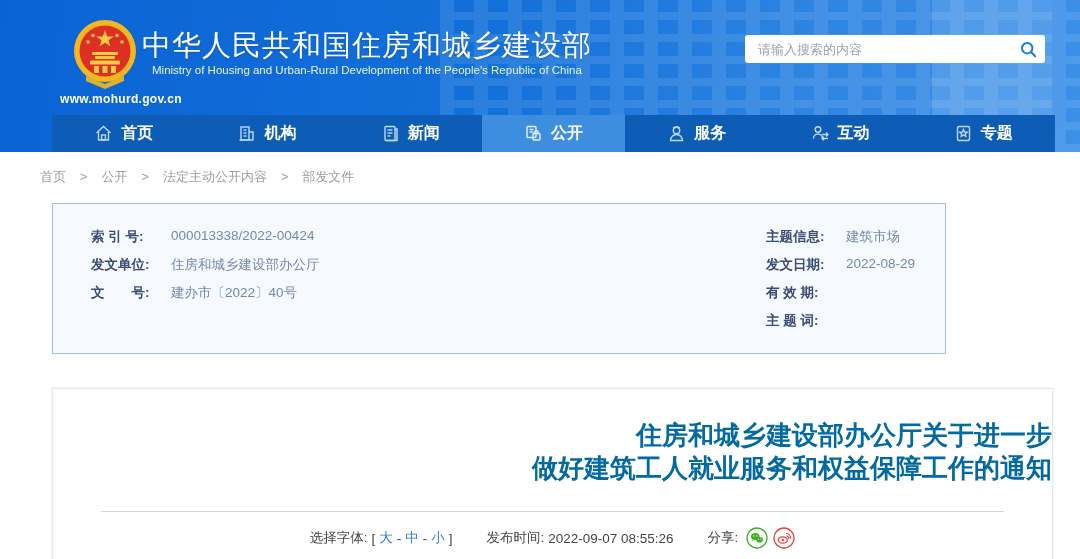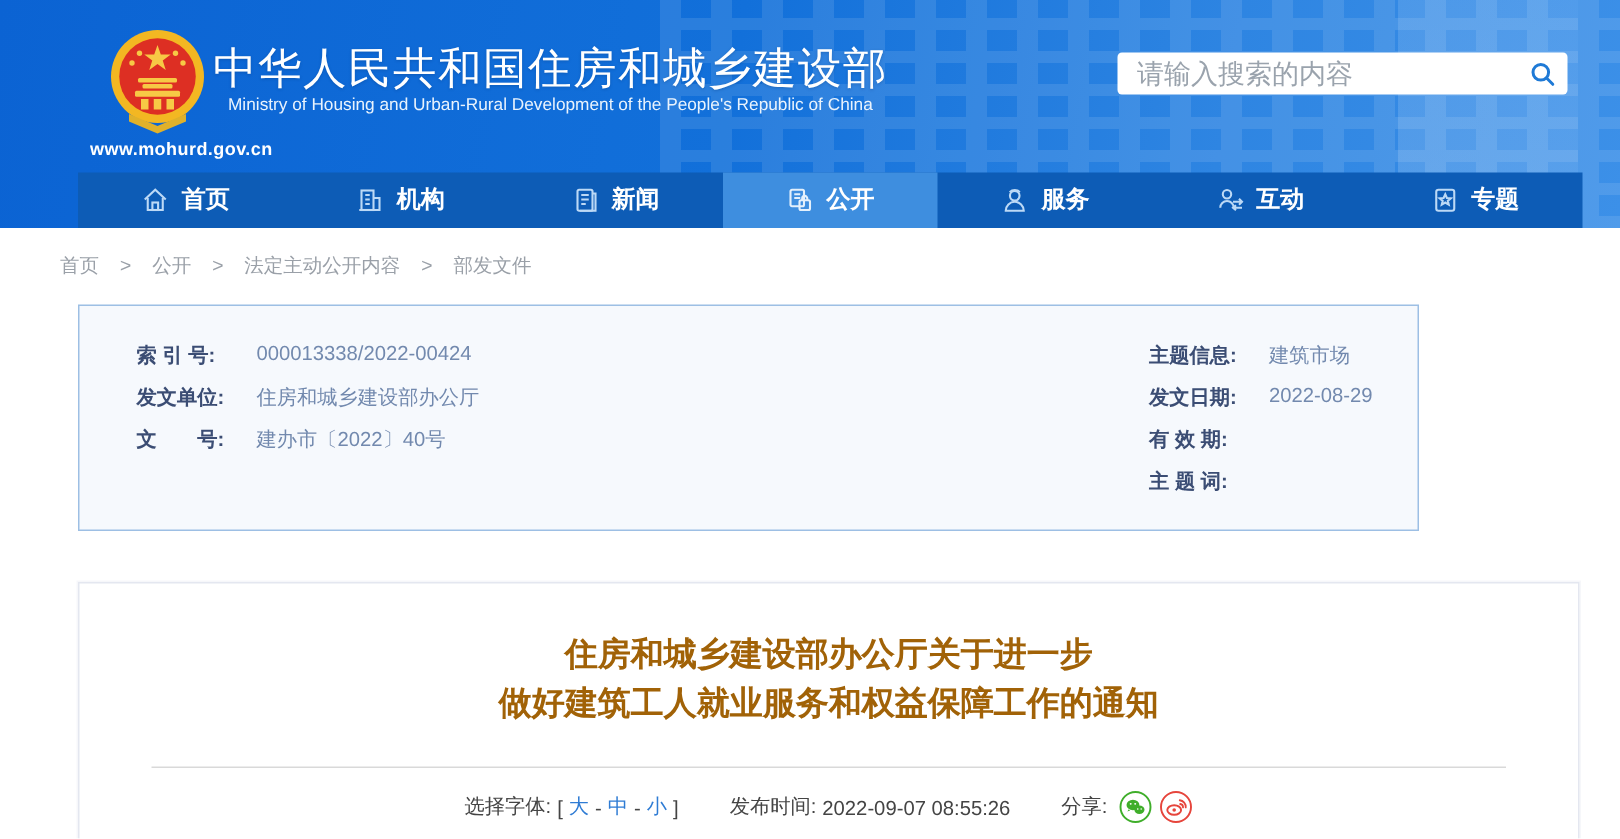--- a/index.html
+++ b/index.html
@@ -20,21 +20,21 @@
   
   .emblem { position:absolute; left:72px; top:18px; width:66px; height:72px; }
   .site-url { position:absolute; left:60px; top:92px; color:#ffffff; font-weight:bold; font-size:12px; letter-spacing:.3px; }
   .site-title { position:absolute; left:142px; top:26px; color:#ffffff; font-weight:normal; font-size:29px; letter-spacing:1px;
     text-shadow:0 1px 2px rgba(0,40,90,.25); white-space:nowrap; }
   .site-subtitle { position:absolute; left:152px; top:64px; color:#e9f3fd; font-size:11.5px; white-space:nowrap; }
 
   .search-box { position:absolute; left:745px; top:35px; width:300px; height:28px; background:#ffffff; border-radius:3px;
     display:flex; align-items:center; }
   .search-input { flex:1; height:100%; border:none; outline:none; background:transparent; padding:0 10px 0 13px;
-    font-size:18px; color:#333; font-family:inherit; }
+    font-size:13px; color:#333; font-family:inherit; }
   .search-input::placeholder { color:#9aa3ad; }
   .search-btn { width:34px; height:100%; border:none; background:transparent; cursor:pointer; display:flex; align-items:center; justify-content:center; }
 
   
   .nav { position:absolute; left:52px; top:115px; width:1003px; height:37px; background:#0d5cb6; display:flex; }
   .nav-item { flex:1; display:flex; align-items:center; justify-content:center; gap:8px; cursor:pointer;
     color:#ffffff; font-size:16px; font-weight:bold; }
   .nav-item.active { background:#3e8edf; }
   .nav-item svg { display:block; }
 
@@ -49,21 +49,21 @@
   .meta-col { position:absolute; top:24px; }
   .meta-col.left { left:38px; width:640px; }
   .meta-col.right { left:713px; width:270px; }
   .meta-row { display:flex; align-items:flex-start; height:28px; font-size:13.5px; white-space:nowrap; }
   .meta-label { color:#3b4d74; font-weight:bold; min-width:74px; }
   .meta-value { color:#7289ae; margin-left:6px; }
 
   
   .article-box { position:absolute; left:52px; top:388px; width:1001px; height:260px;
     background:#ffffff; border:1px solid #e4e7f0; box-shadow:0 0 0 1px rgba(230,232,240,.35); }
-  .article-title { margin-top:30px; text-align:center; font-size:22px; font-weight:bold; color:#a16207; line-height:33px; }
+  .article-title { margin-top:30px; text-align:right; font-size:26px; font-weight:bold; color:#0369a1; line-height:33px; }
   .article-divider { margin:26px 48px 0 48px; border-top:1px solid #d9d9d9; height:0; }
   .article-toolbar { margin-top:15px; display:flex; justify-content:center; align-items:center; gap:6px;
     font-size:13.5px; color:#333; }
   .font-size-link { color:#2f7cd4; cursor:pointer; }
   .toolbar-dim { color:#444; }
   .toolbar-group { display:flex; align-items:center; gap:4px; }
   .toolbar-gap { width:22px; }
   .share-icons { display:flex; align-items:center; gap:5px; margin-left:4px; }
   .share-btn { width:22px; height:22px; border:none; background:transparent; padding:0; cursor:pointer; display:flex; }
 </style>

